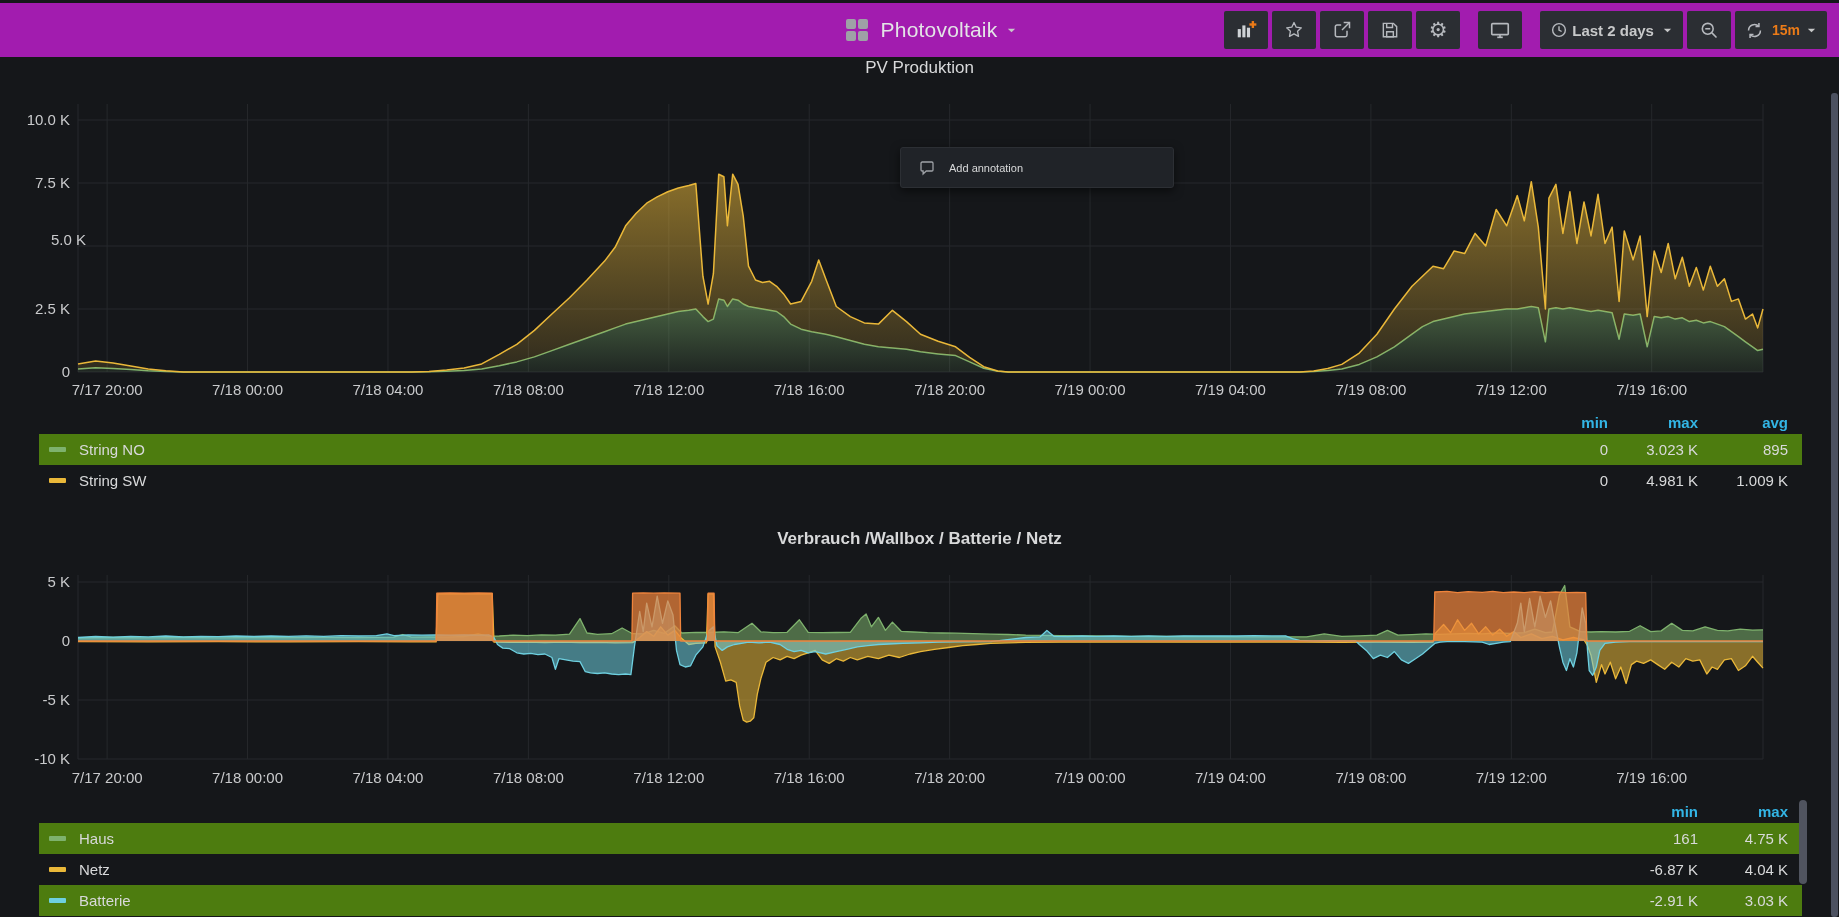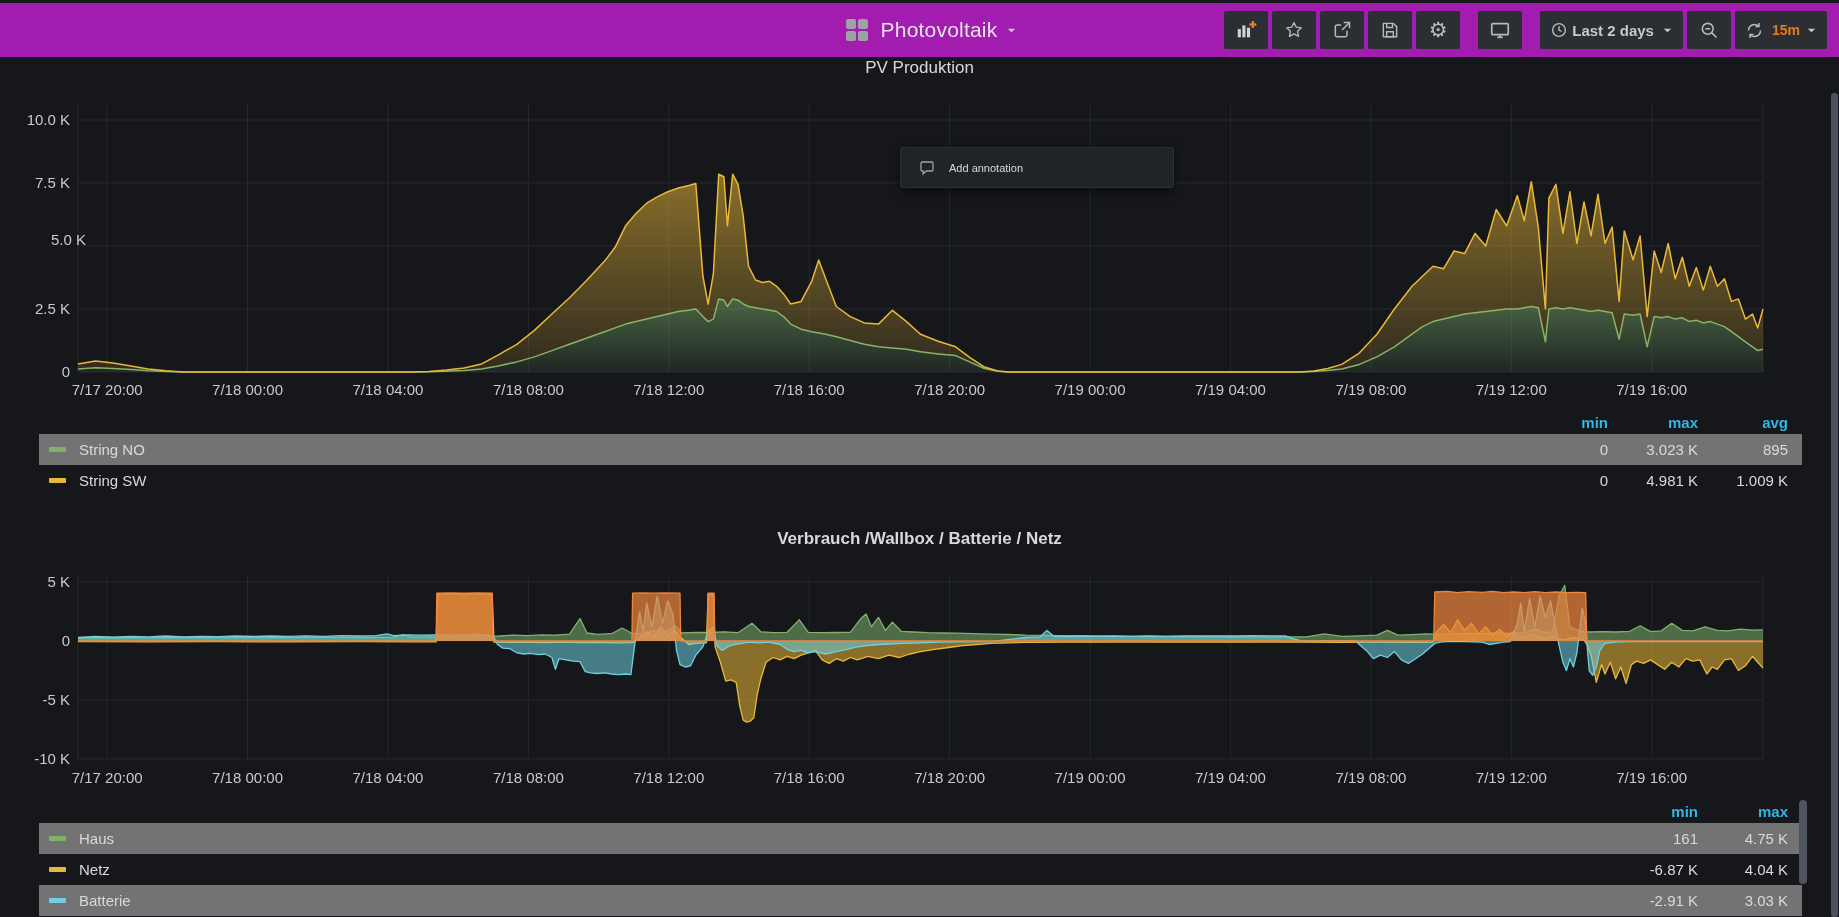--- a/index.html
+++ b/index.html
@@ -24,21 +24,21 @@
   .panel-title{position:absolute;left:0;width:1839px;text-align:center;font-size:17px;font-weight:500;color:#d8d9da;}
   #chart-svg{position:absolute;left:0;top:0;z-index:1;}
   .plot-hit{position:absolute;left:78px;width:1685px;z-index:2;}
   .ylab,.xlab{position:absolute;font-size:15px;color:#c9cacc;z-index:2;white-space:nowrap;}
   .ylab{width:70px;text-align:right;left:0;}
   .xlab{width:120px;text-align:center;}
   
   .legend{position:absolute;left:39px;width:1763px;z-index:3;font-size:15px;}
   .lgd-head{height:24px;display:flex;align-items:center;padding-right:14px;}
   .lgd-row{height:31px;display:flex;align-items:center;padding-right:14px;}
-  .lgd-row.zebra{background:#737373;}
+  .lgd-row.zebra{background:#4d7c0f;}
   .swatch{width:17px;height:5px;border-radius:1px;margin-left:10px;flex:none;}
   .lgd-label{margin-left:13px;color:#d8d9da;cursor:pointer;}
   .fsp{flex:1;}
   .col{width:90px;text-align:right;font-weight:bold;color:#33b5e5;}
   .val{width:90px;text-align:right;color:#d8d9da;}
   
   .ctx-menu{position:absolute;left:900px;top:147px;width:272px;height:39px;background:#202328;border:1px solid #2c2f34;
             border-radius:3px;box-shadow:0 3px 10px rgba(0,0,0,.55);display:flex;align-items:center;z-index:6;cursor:pointer;}
   .ctx-menu svg{margin-left:17px;color:#9fa2a7;flex:none;}
   .ctx-label{margin-left:13px;font-size:11px;color:#d8d9da;}

